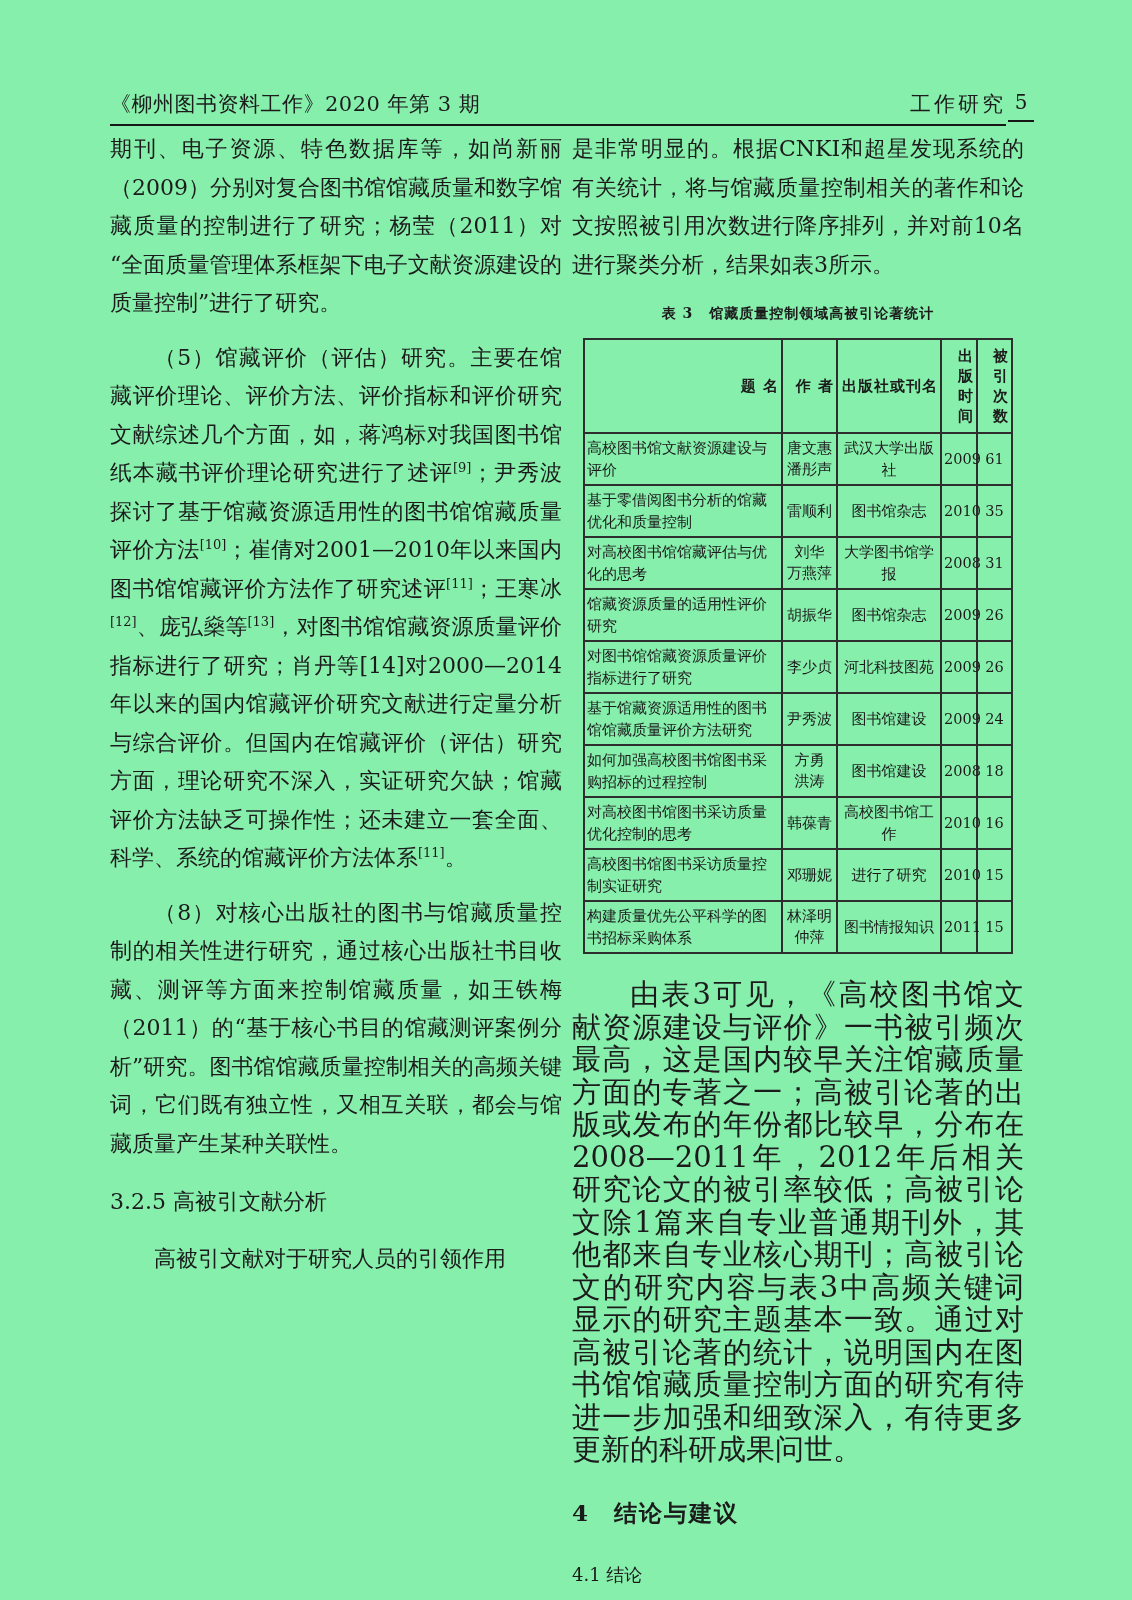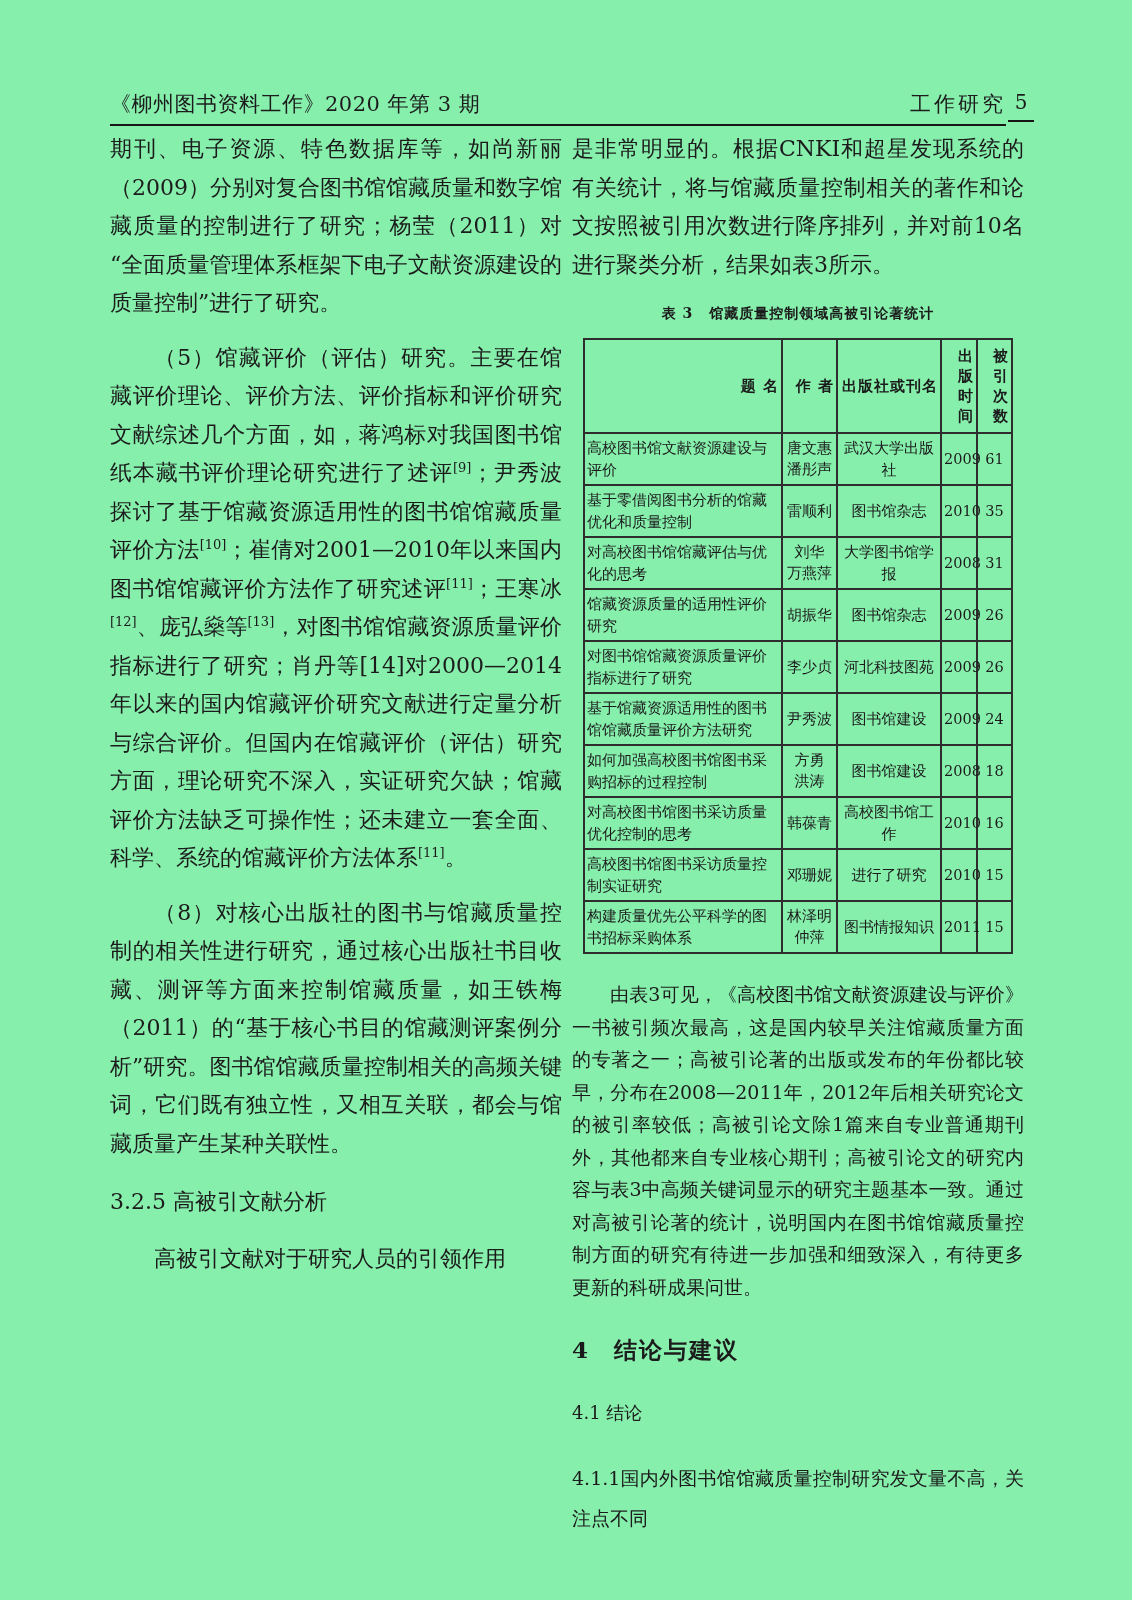--- a/index.html
+++ b/index.html
@@ -36,21 +36,21 @@
     font-size:22px;line-height:38.5px;
     text-align:justify;
   }
   .col-left{left:110px;}
   .col-right{left:572px;}
   .para{margin:0 0 16px 0;}
   .indent{text-indent:2em;}
   sup{font-size:13px;line-height:0;vertical-align:super;}
   .subhead{margin:20px 0 18px 0;}
   
-  .tight{font-size:19px;line-height:32.5px;}
+  .tight{font-size:29px;line-height:32.5px;}
   .h-main{font-size:23px;font-weight:bold;margin:28px 0 24px 0;letter-spacing:2px;}
   .h-main .no{margin-right:26px;letter-spacing:0;}
   .h-sub{font-size:18px;margin:0 0 26px 0;}
   
   .tbl-title{
     font-weight:bold;font-size:14px;text-align:center;
     margin:14px 0 12px 0;letter-spacing:1px;line-height:26px;
   }
   .tbl-title .no{margin-right:16px;}
   table.cites{

